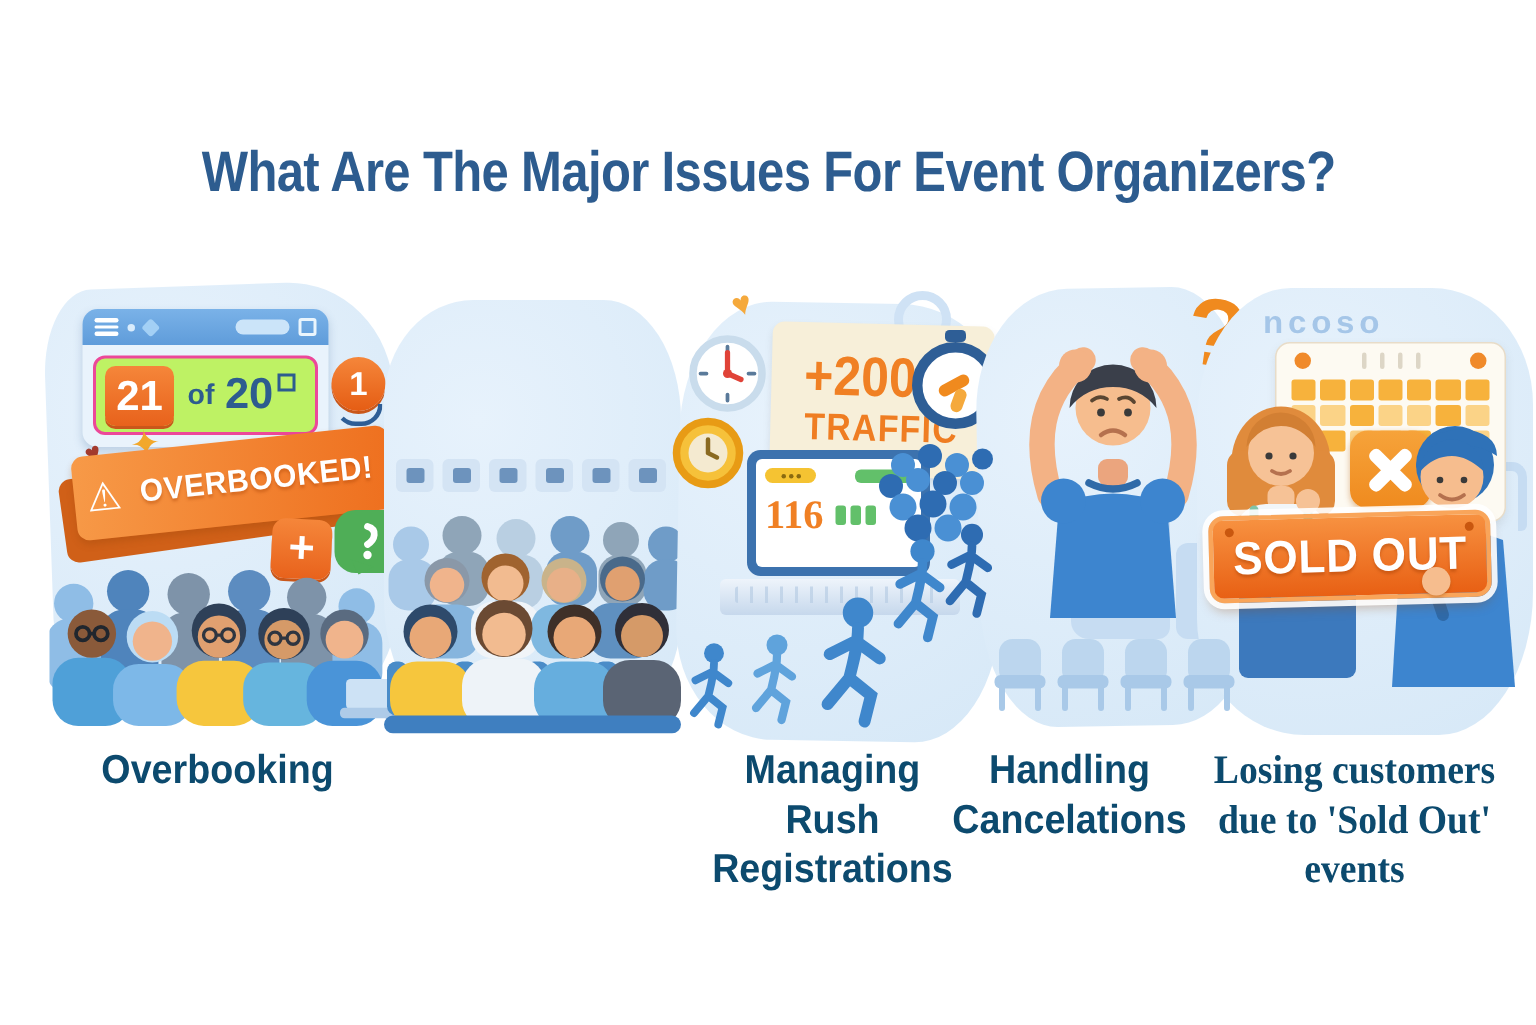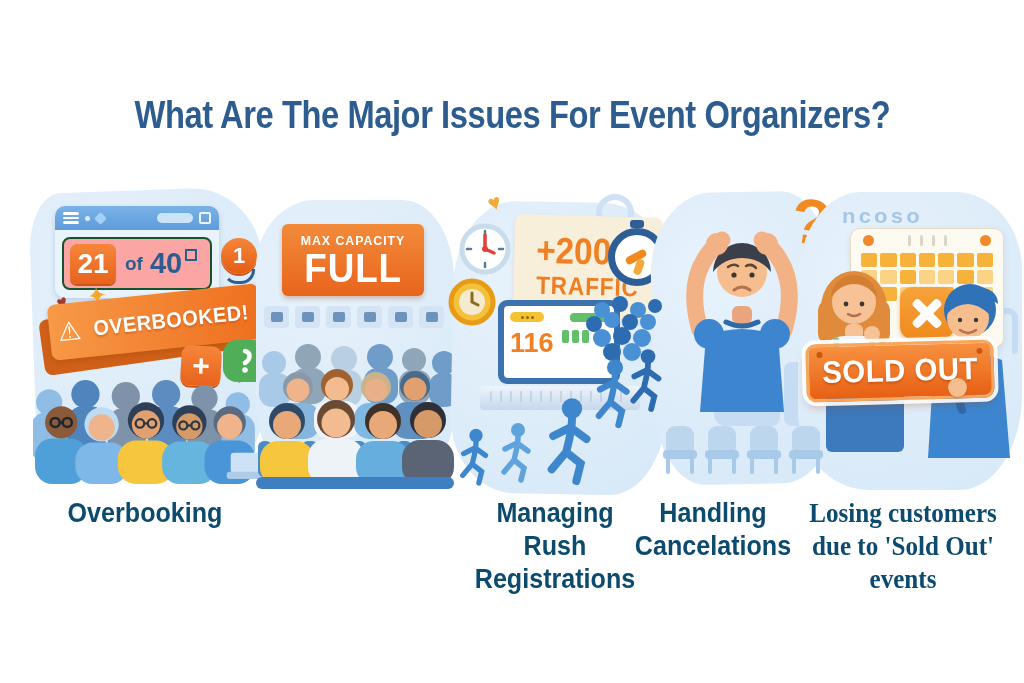--- a/index.html
+++ b/index.html
@@ -31,22 +31,22 @@
   .win{position:absolute;left:22px;top:16px;width:164px;height:92px;background:#e9f3fc;
        border-radius:10px;box-shadow:0 3px 6px rgba(70,110,160,.25);}
   .win-head{height:24px;border-radius:10px 10px 0 0;background:linear-gradient(#7ab2e8,#5f9cda);
             display:flex;align-items:center;padding:0 8px;gap:6px;}
   .burger{display:flex;flex-direction:column;gap:2px;}
   .burger i{display:block;width:16px;height:2.5px;background:#fff;border-radius:2px;}
   .hdot{width:5px;height:5px;border-radius:50%;background:#d9ecfc;}
   .hdiamond{width:9px;height:9px;background:#a3d0f5;transform:rotate(45deg);border-radius:2px;}
   .hpill{width:36px;height:10px;border-radius:5px;background:#cbe4f9;margin-left:auto;}
   .hsq{width:8px;height:8px;border:2px solid #eaf5fd;border-radius:2px;}
-  .counter{position:absolute;left:7px;top:31px;right:7px;bottom:8px;background:#fca5a5;
-           border:2px solid #14532d;border-radius:8px;display:flex;align-items:center;padding:4px 6px;}
+  .counter{position:absolute;left:7px;top:31px;right:7px;bottom:8px;background:#bef264;
+           border:2px solid #ec4899;border-radius:8px;display:flex;align-items:center;padding:4px 6px;}
   .numbox{width:46px;height:40px;border-radius:7px;background:linear-gradient(#f5863a,#e8621c);
           color:#fff;font-size:28px;font-weight:bold;display:flex;align-items:center;justify-content:center;
           box-shadow:0 2px 0 #c9571a;}
   .of{color:#2d5c8f;font-size:19px;font-weight:bold;margin:0 7px 0 9px;}
   .cap20{color:#2d5c8f;font-size:29px;font-weight:bold;}
   .supsq{width:8px;height:8px;border:2.5px solid #2d5c8f;margin:0 0 18px 3px;}
   .badge1{position:absolute;left:188px;top:48px;width:36px;height:36px;border-radius:50%;
           background:linear-gradient(#f5863a,#e55d14);color:#fff;font-weight:bold;font-size:22px;
           display:flex;align-items:center;justify-content:center;box-shadow:0 2px 0 #c9571a;}
   .badge1::after{content:"";position:absolute;left:2px;bottom:-10px;width:26px;height:12px;
@@ -104,21 +104,21 @@
   .sw-hand2{position:absolute;left:20px;top:24px;width:8px;height:16px;border-radius:4px;
          background:#f5a93c;transform:rotate(20deg);}
   .laptop-screen{position:absolute;left:46px;top:98px;width:122px;height:84px;background:#3c72ae;
          border-radius:9px;padding:6px;box-sizing:border-box;z-index:2;}
   .screen-inner{width:100%;height:100%;background:#ffffff;border-radius:4px;padding:6px;box-sizing:border-box;}
   .screen-top{display:flex;align-items:center;}
   .ypill{width:34px;height:10px;background:#f5c332;border-radius:5px;display:flex;align-items:center;
          justify-content:center;gap:2px;}
   .ypill i{display:block;width:3px;height:3px;border-radius:50%;background:#8a6a10;}
   .gbar{width:38px;height:9px;background:#62c06a;border-radius:4px;margin-left:auto;}
-  .screen-row{display:flex;align-items:flex-start;margin-top:8px;gap:8px;}
+  .screen-row{display:flex;align-items:center;margin-top:8px;gap:8px;font-family:Liberation Serif, serif;}
   .count116{color:#f08024;font-size:27px;font-weight:bold;line-height:1;}
   .minibars{display:flex;gap:3px;align-items:flex-end;}
   .minibars i{display:block;width:7px;height:13px;background:#62c06a;border-radius:2px;}
   .keyboard{position:absolute;left:28px;top:184px;width:160px;height:24px;border-radius:4px;
          background:linear-gradient(#eef4fb,#c6d8ec);z-index:2;}
   .keyboard i{position:absolute;left:10px;right:10px;top:5px;height:11px;border-radius:2px;
          background:repeating-linear-gradient(90deg,#b8cde4 0 2px,transparent 2px 10px);opacity:.7;}
   .runners{position:absolute;inset:0;width:216px;height:292px;z-index:3;}
 
   
@@ -197,21 +197,21 @@
             <i></i>
           </span>
         <span class="hdot"></span>
         <span class="hdiamond"></span>
         <span class="hpill"></span>
         <span class="hsq"></span>
       </div>
       <div class="counter">
         <span class="numbox">21</span>
         <span class="of">of</span>
-        <span class="cap20">40</span>
+        <span class="cap20">20</span>
         <span class="supsq"></span>
       </div>
     </div>
     <div class="badge1">1</div>
 
     <span class="sparkle">✦</span>
     <span class="heart1">♥</span>
 
     <div class="ribbon-back"></div>
     <div class="ribbon">
@@ -297,24 +297,20 @@
       </g>
       <g>
           <rect x="196" y="74" width="32" height="20" rx="3" fill="#cde2f5"></rect>
           <rect x="192" y="93" width="40" height="7" rx="3" fill="#aecbe8"></rect>
         </g>
     </svg>
   </div>
 
   <div class="panel" id="p2">
     <div class="blob"></div>
-    <div class="sign">
-      <span class="sign-top">MAX CAPACITY</span>
-      <span class="sign-main">FULL</span>
-    </div>
     <div class="tiles">
       <span class="tile">
           <i></i>
         </span>
       <span class="tile">
           <i></i>
         </span>
       <span class="tile">
           <i></i>
         </span>

